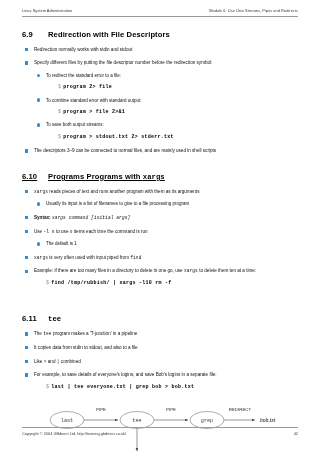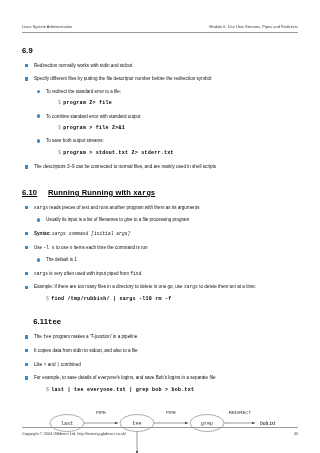--- a/index.html
+++ b/index.html
@@ -14,21 +14,21 @@
     color: #000000;
     position: relative;
     overflow: hidden;
   }
   .page {
     position: absolute;
     left: 0; top: 0;
     width: 320px;
     height: 453px;
     box-sizing: border-box;
-    padding: 24px 22px 0 22px;
+    padding: 8px 22px 0 22px;
   }
 
   
   .runhead {
     display: flex;
     justify-content: space-between;
     align-items: baseline;
     font-size: 3.9px;
     color: #3a3a3a;
     letter-spacing: 0.05px;
@@ -48,21 +48,21 @@
     letter-spacing: 0.1px;
   }
   .h2 .num { width: 26px; flex: none; }
   .h2 .mono-in-head {
     font-family: "Liberation Mono", monospace;
     font-size: 7.2px;
     font-weight: bold;
   }
   .sec-69 { margin-top: 13px; }
   .sec-610 { margin-top: 17px; text-decoration: underline; }
-  .sec-611 { margin-top: 14px; text-align: right; }
+  .sec-611 { margin-top: 27px; }
 
   
   ul.lvl1 {
     list-style: none;
     margin: 0;
     padding: 0;
   }
   ul.lvl1 > li {
     position: relative;
     padding-left: 12px;
@@ -163,20 +163,21 @@
 
 <div class="page">
 
   <div class="runhead">
     <span class="left">Linux System Administration</span>
     <span class="right">Module 6.  Use Unix Streams, Pipes and Redirects</span>
   </div>
 
   <div class="h2 sec-69">
     <span class="num">6.9</span>
+    <span>Redirection with File Descriptors</span>
   </div>
 
   <ul class="lvl1">
     <li>
       <span class="sq"></span>
       <span>Redirection normally works with stdin and stdout</span>
     </li>
     <li>
       <span class="sq"></span>
       <span>Specify different files by putting the file descriptor number before the redirection symbol:</span>
@@ -200,21 +201,21 @@
       </ul>
     </li>
     <li>
       <span class="sq"></span>
       <span>The descriptors 3–9 can be connected to normal files, and are mainly used in shell scripts</span>
     </li>
   </ul>
 
   <div class="h2 sec-610">
     <span class="num">6.10</span>
-    <span><span>Running Running with </span><span class="mono-in-head">xargs</span></span>
+    <span><span>Programs Programs with </span><span class="mono-in-head">xargs</span></span>
   </div>
 
   <ul class="lvl1">
     <li>
       <span class="sq"></span>
       <code class="inl">xargs</code><span> reads pieces of text and runs another program with them as its arguments</span>
 
       <ul class="lvl2 indent1">
         <li>
           <span class="dot"></span>

